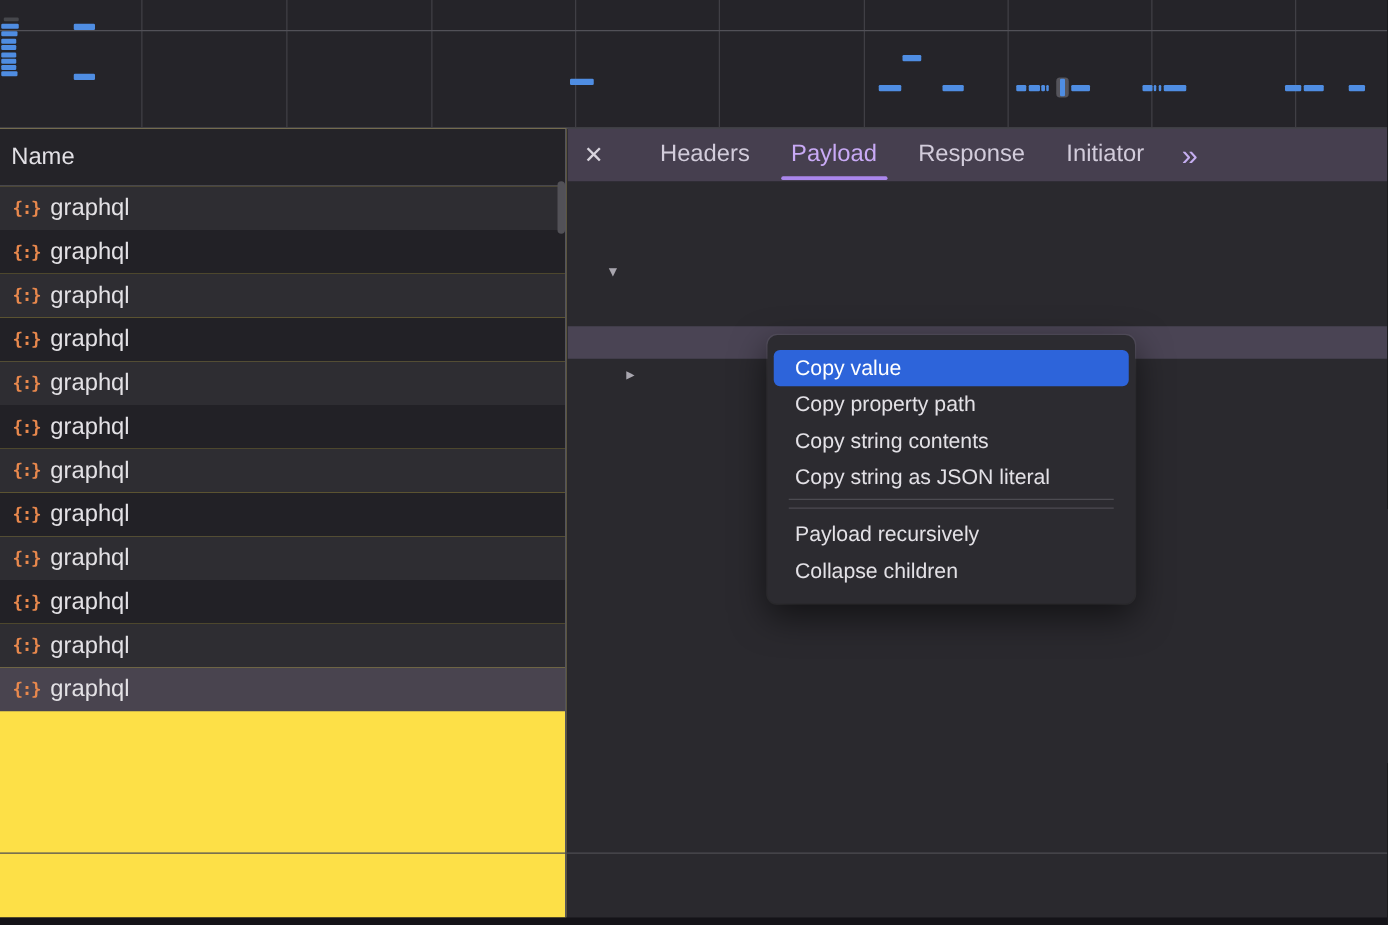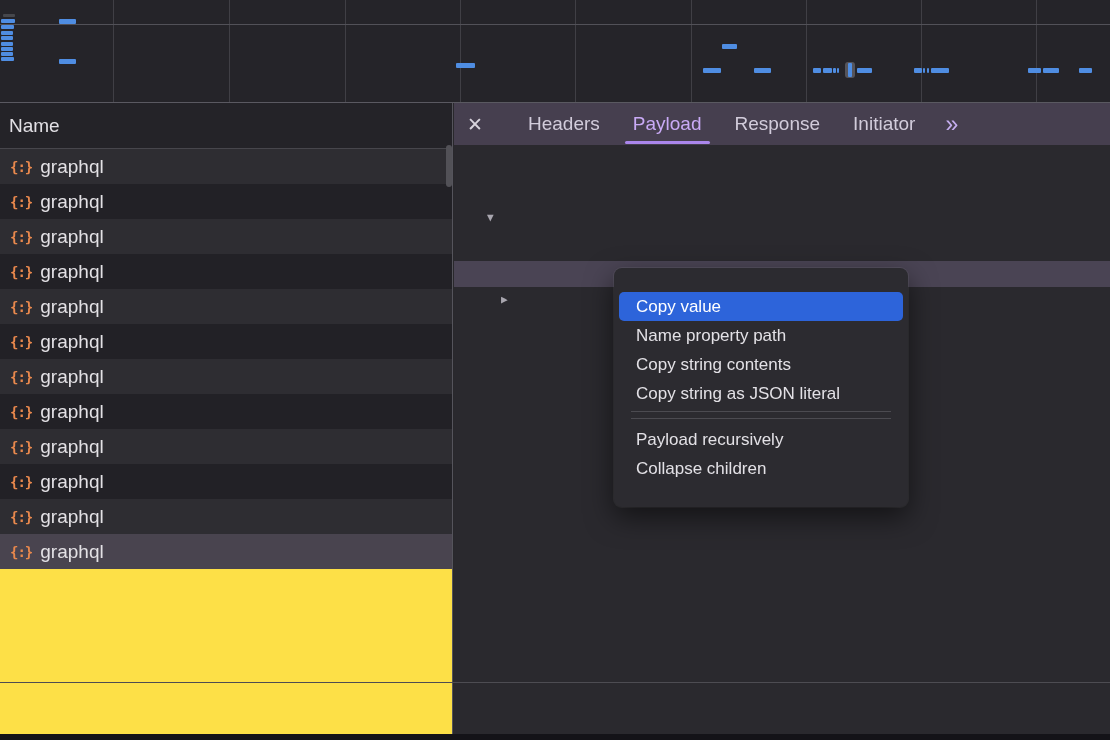--- a/index.html
+++ b/index.html
@@ -49,21 +49,21 @@
     font-family:"DejaVu Sans Mono", monospace; font-size:17px; color:#d8d6db;
     white-space:pre; overflow:hidden; }
   #section-head { top:64px; font-family:"Liberation Sans", sans-serif; left:14px; }
   .tree-tri { position:absolute; color:#a9a6af; font-size:11px; top:0; }
   #line-preview { top:102px; }
   #line-op { top:129px; }
   #line-query { top:158px; background:#4a4454; color:#f2f0f4; }
   #line-vars { top:184px; }
   
   #context-menu { position:absolute; left:614px; top:268px; width:294px;
-    background:#2c2b30; border-radius:8px; padding:24px 5px;
+    background:#2c2b30; border-radius:8px; padding:12px 5px;
     box-shadow:0 10px 28px rgba(0,0,0,.55), 0 0 0 1px rgba(255,255,255,.07);
     z-index:10; }
   .menu-item { height:29px; line-height:29px; padding:0 17px; font-size:17px;
     color:#e3e1e6; border-radius:5px; cursor:default; white-space:nowrap; }
   .menu-item.highlighted { background:#2d64da; color:#ffffff; }
   .menu-sep { border:none; height:1px; background:#4c4b51; margin:3px 12px 6px 12px; }
   
   #footer-line { position:absolute; left:0; top:682px; width:1110px; height:1px;
     background:#4d4c52; z-index:5; }
   #bottom-strip { position:absolute; left:0; top:734px; width:1110px; height:6px;
@@ -202,21 +202,21 @@
 
     <div class="rp-row" id="line-vars">
       <span class="tree-tri" style="left:47px">▶</span>
       
       
     </div>
   </div>
 
   <div id="context-menu">
     <div class="menu-item highlighted">Copy value</div>
-    <div class="menu-item">Name property path</div>
+    <div class="menu-item">Copy property path</div>
     <div class="menu-item">Copy string contents</div>
     <div class="menu-item">Copy string as JSON literal</div>
     <hr class="menu-sep">
     <hr class="menu-sep">
     <div class="menu-item">Payload recursively</div>
     <div class="menu-item">Collapse children</div>
   </div>
 
   <div id="footer-line"></div>
   <div id="bottom-strip"></div>

